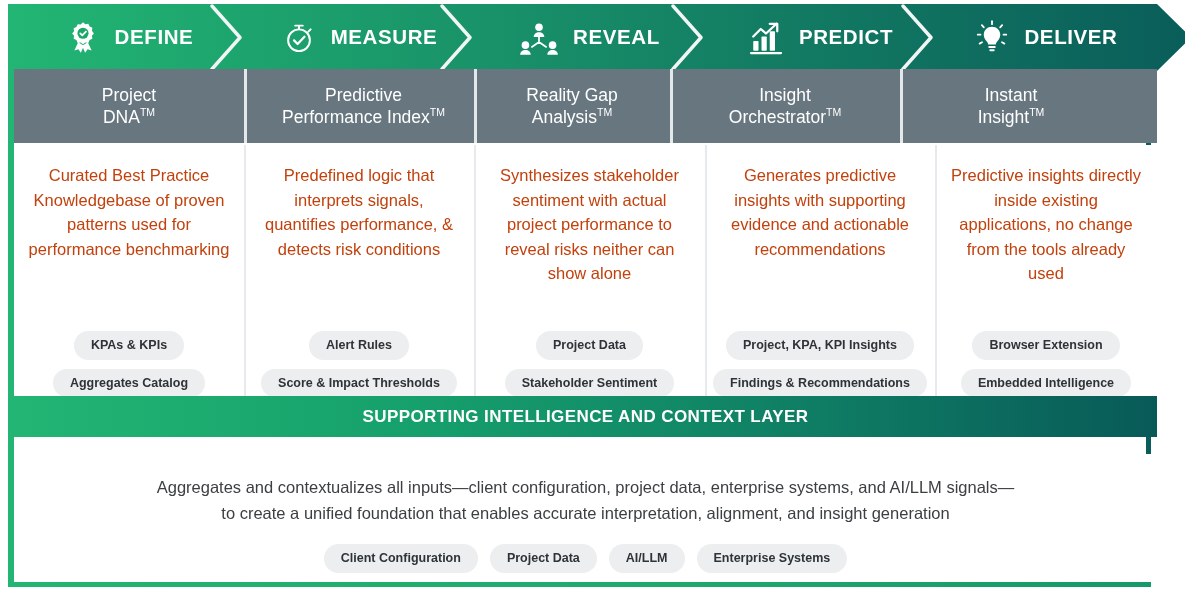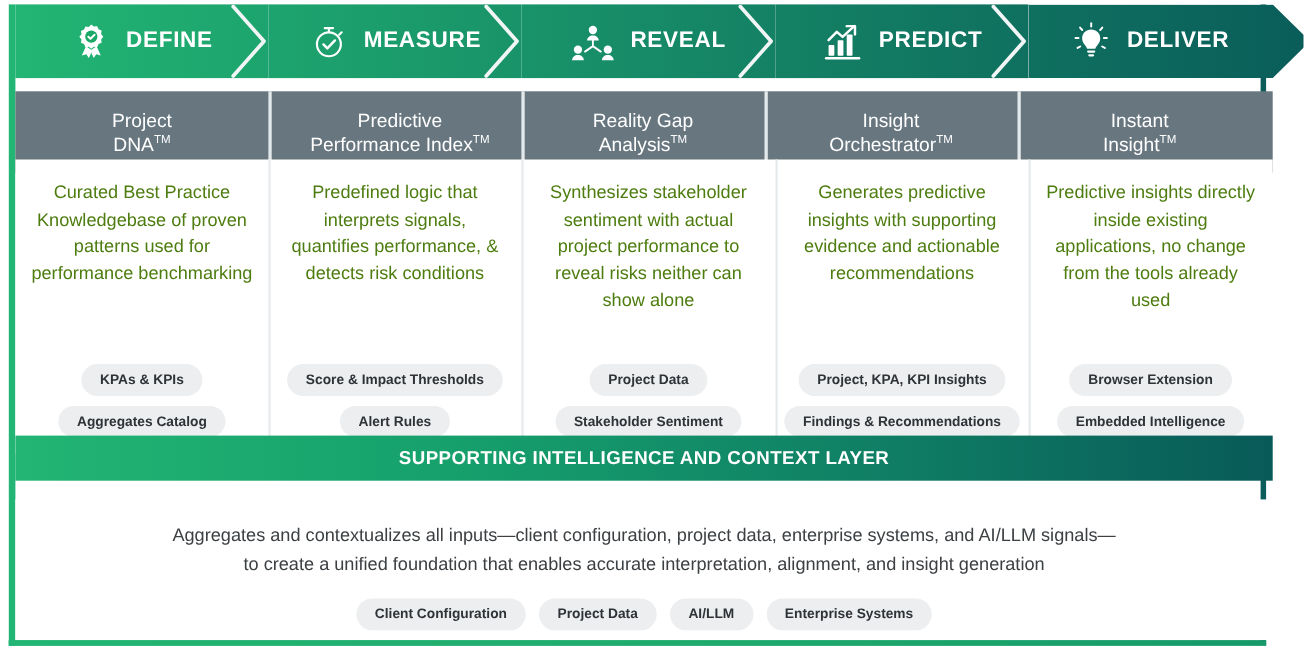--- a/index.html
+++ b/index.html
@@ -63,21 +63,21 @@
   .chevron {
     position: absolute;
     top: 0;
     width: 34px; height: 67px;
     pointer-events: none;
   }
 
   
   .names-row {
     position: absolute;
-    left: 0; top: 79px;
+    left: 0; top: 65px;
     width: 1143px; height: 74px;
     display: flex;
     background: #67767f;
   }
   .name-cell {
     position: relative;
     height: 74px;
     display: flex;
     align-items: center;
     justify-content: center;
@@ -119,21 +119,21 @@
   .col + .col::before {
     content: "";
     position: absolute;
     left: 0; top: 0;
     width: 2px; height: 268px;
     background: #e6eaec;
   }
   .col-desc {
     font-size: 16.5px;
     line-height: 24.5px;
-    color: #4d7c0f;
+    color: #c2410c;
     text-align: center;
     max-width: 100%;
   }
   .pill-stack {
     margin-top: auto;
     margin-bottom: 16px;
     display: flex;
     flex-direction: column;
     align-items: center;
     gap: 9px;
@@ -284,21 +284,21 @@
       </div>
 
     <div class="names-row">
 
     <div class="name-cell" style="width: 230px;">
           <div><span>Project</span><br><span>DNA</span><sup>TM</sup></div>
         </div>
         <div class="name-cell" style="width: 230px; padding-left: 19px;">
           <div><span>Predictive</span><br><span>Performance Index</span><sup>TM</sup></div>
         </div>
-        <div class="name-cell" style="width: 221px;">
+        <div class="name-cell" style="width: 196px;">
           <div><span>Reality Gap</span><br><span>Analysis</span><sup>TM</sup></div>
         </div>
         <div class="name-cell" style="width: 230px;">
           <div><span>Insight</span><br><span>Orchestrator</span><sup>TM</sup></div>
         </div>
         <div class="name-cell" style="width: 222px;">
           <div><span>Instant</span><br><span>Insight</span><sup>TM</sup></div>
         </div>
       </div>
 
@@ -307,22 +307,22 @@
     <div class="col" style="width: 230px;">
           <div class="col-desc">Curated Best Practice Knowledgebase of proven patterns used for performance benchmarking</div>
           <div class="pill-stack">
             <span class="pill">KPAs &amp; KPIs</span>
             <span class="pill">Aggregates Catalog</span>
           </div>
         </div>
         <div class="col" style="width: 230px;">
           <div class="col-desc">Predefined logic that interprets signals, quantifies performance, &amp; detects risk conditions</div>
           <div class="pill-stack">
+            <span class="pill">Alert Rules</span>
             <span class="pill">Score &amp; Impact Thresholds</span>
-            <span class="pill">Alert Rules</span>
           </div>
         </div>
         <div class="col" style="width: 231px;">
           <div class="col-desc">Synthesizes stakeholder sentiment with actual project performance to reveal risks neither can show alone</div>
           <div class="pill-stack">
             <span class="pill">Project Data</span>
             <span class="pill">Stakeholder Sentiment</span>
           </div>
         </div>
         <div class="col" style="width: 230px;">

